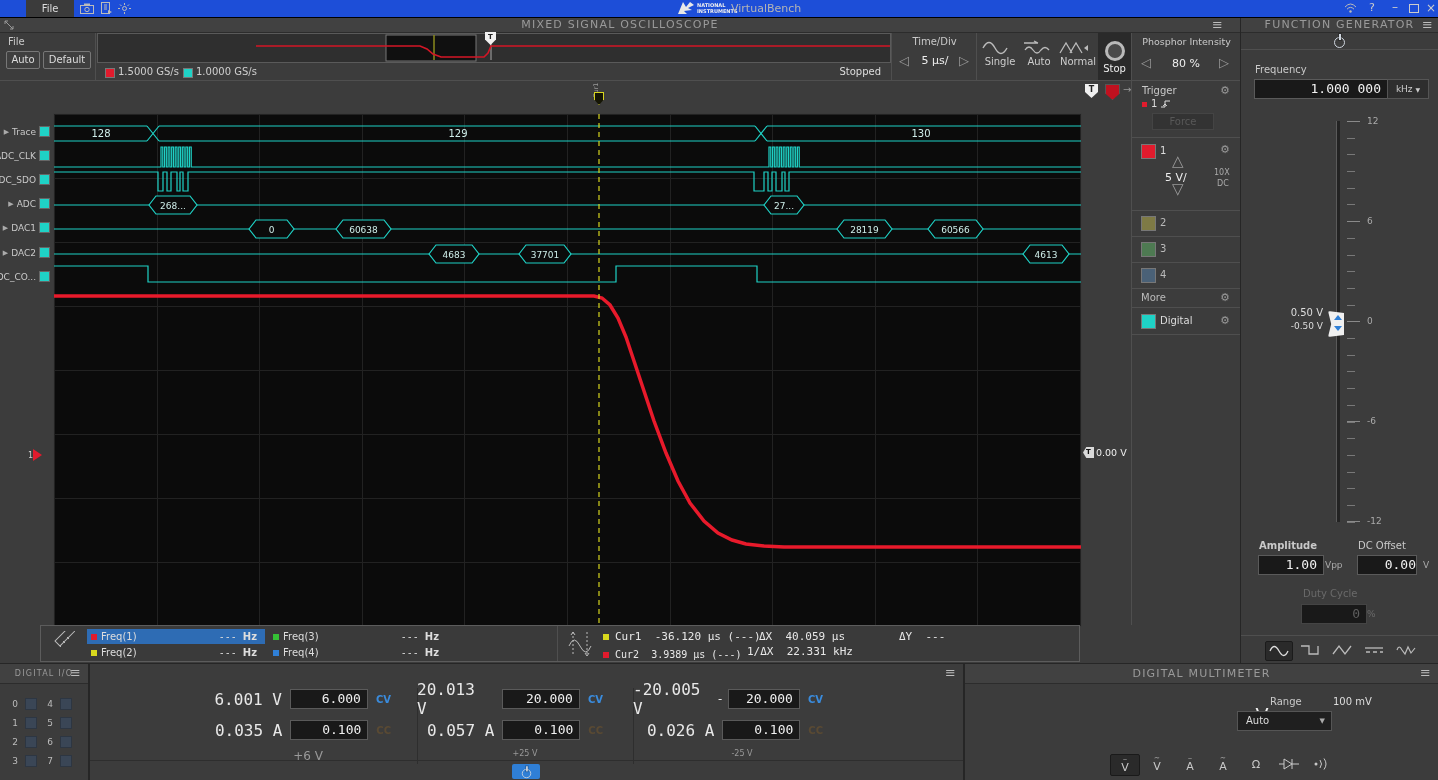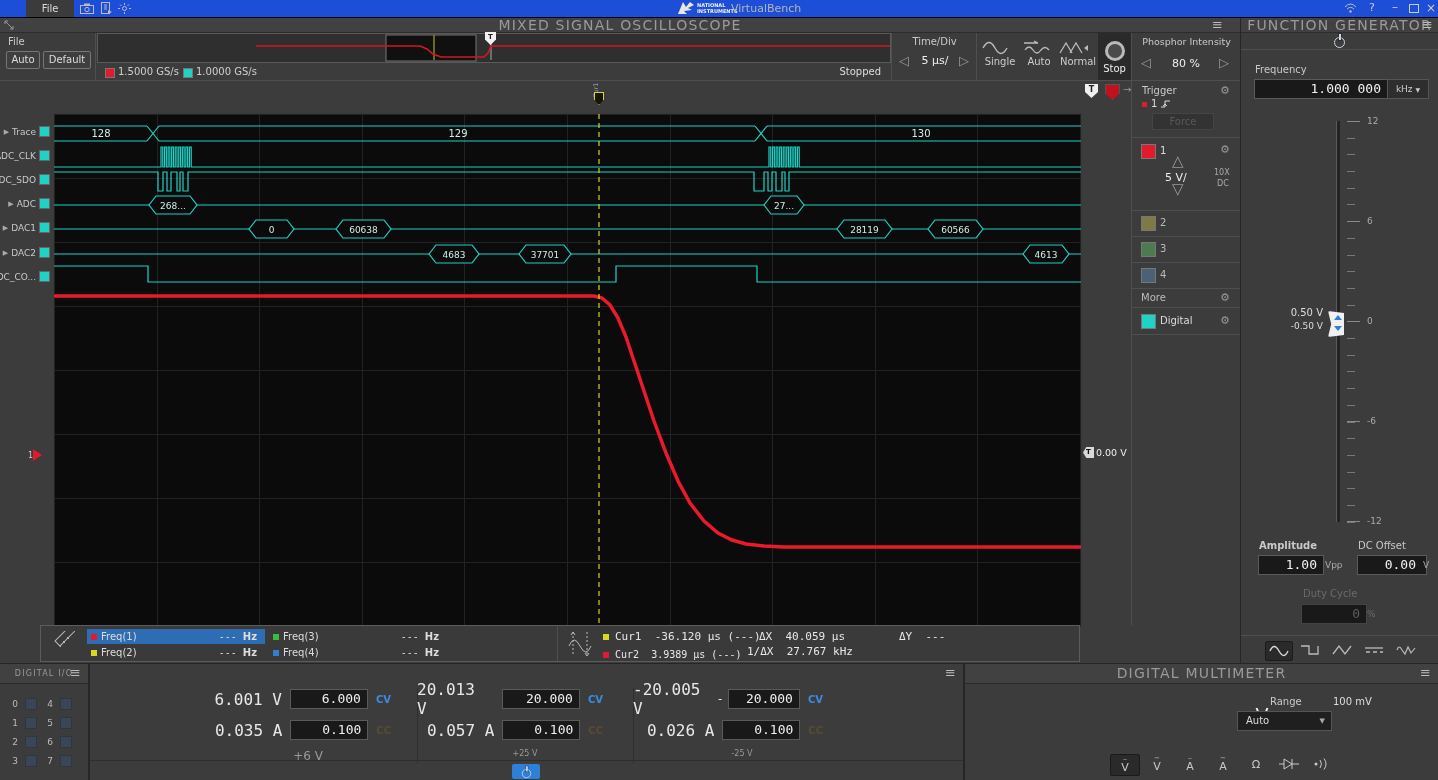--- a/index.html
+++ b/index.html
@@ -2,21 +2,21 @@
 <html><head>
 <meta charset="utf-8">
 <style>
   html,body{margin:0;padding:0;background:#262626;}
   #root{position:relative;width:1438px;height:780px;background:#262626;overflow:hidden;
         font-family:"DejaVu Sans","Liberation Sans",sans-serif;color:#cfcfcf;-webkit-font-smoothing:antialiased;}
   .abs{position:absolute;}
   .mono{font-family:"DejaVu Sans Mono","Liberation Mono",monospace;}
   .panel{position:absolute;background:#3c3c3c;overflow:hidden;}
   .phead{position:absolute;left:0;right:0;top:0;background:#414141;border-bottom:1px solid #2c2c2c;
-         color:#9a9a9a;font-size:14px;letter-spacing:1.2px;text-align:center;}
+         color:#9a9a9a;font-size:11px;letter-spacing:1.2px;text-align:center;}
   .hamb{position:absolute;color:#bdbdbd;font-size:13px;line-height:10px;cursor:pointer;}
   .btn{position:absolute;background:#3f3f3f;border:1px solid #777;border-radius:2px;color:#ddd;
        font-size:10px;text-align:center;}
   .field{position:absolute;background:#191919;border:1px solid #5a5a5a;color:#f2f2f2;
          font-family:"DejaVu Sans Mono","Liberation Mono",monospace;text-align:right;}
   .dim{color:#6a6a6a;}
   .gear{color:#9a9a9a;font-size:11px;line-height:11px;}
   .sw{display:inline-block;border:1px solid #777;}
   .tri{color:#9a9a9a;font-size:13px;line-height:13px;}
   .vline{position:absolute;width:1px;background:#4f4f4f;}
@@ -355,21 +355,21 @@
       <div class="abs mono" style="left:562px;top:4px;font-size:11px;color:#e8e8e8;">
         <span style="display:inline-block;width:6px;height:6px;background:#d8d81e;margin-right:6px;"></span><span>Cur1</span>&nbsp;&nbsp;<span>-36.120 µs (---)</span>
       </div>
       <div class="abs mono" style="left:562px;top:23px;font-size:10px;color:#e8e8e8;">
         <span style="display:inline-block;width:6px;height:6px;background:#e11b2d;margin-right:6px;"></span><span>Cur2</span>&nbsp;&nbsp;<span>3.9389 µs (---)</span>
       </div>
       <div class="abs mono" style="left:718px;top:4px;font-size:11px;color:#e8e8e8;">
         <span>ΔX</span>&nbsp;&nbsp;<span>40.059 µs</span>
       </div>
       <div class="abs mono" style="left:706px;top:19px;font-size:11px;color:#e8e8e8;">
-        <span>1/ΔX</span>&nbsp;&nbsp;<span>27.767 kHz</span>
+        <span>1/ΔX</span>&nbsp;&nbsp;<span>22.331 kHz</span>
       </div>
       <div class="abs mono" style="left:858px;top:4px;font-size:11px;color:#e8e8e8;">
         <span>ΔY</span>&nbsp;&nbsp;<span>---</span>
       </div>
     </div>
   </div>
 
   <div class="panel" style="left:1241px;top:18px;width:197px;height:645px;">
     <div class="phead" style="height:14px;line-height:14px;">
       <span>FUNCTION GENERATOR</span>
@@ -402,21 +402,21 @@
     <div class="abs" style="left:14px;top:303px;width:68px;text-align:right;font-size:9px;color:#ddd;">-0.50 V</div>
     <div class="abs" style="left:87px;top:293px;width:16px;height:26px;background:#f0f0f0;border-radius:2px;clip-path:polygon(0 0,100% 8%,100% 92%,0 100%,20% 50%);">
       <div style="position:absolute;left:6px;top:4px;width:0;height:0;border-bottom:5px solid #2f7fd6;border-left:4px solid transparent;border-right:4px solid transparent;"></div>
       <div style="position:absolute;left:6px;top:15px;width:0;height:0;border-top:5px solid #2f7fd6;border-left:4px solid transparent;border-right:4px solid transparent;"></div>
     </div>
 
     <div class="abs" style="left:18px;top:522px;font-size:10px;color:#c9c9c9;font-weight:bold;">Amplitude</div>
     <div class="field" style="left:17px;top:537px;width:58px;height:18px;line-height:18px;font-size:13px;padding-right:6px;">1.00</div>
     <div class="abs" style="left:84px;top:542px;font-size:9px;color:#aaa;">Vpp</div>
     <div class="abs" style="left:117px;top:522px;font-size:10px;color:#c9c9c9;">DC Offset</div>
-    <div class="field" style="left:116px;top:537px;width:58px;height:18px;line-height:18px;font-size:13px;padding-right:10px;">0.00</div>
+    <div class="field" style="left:116px;top:537px;width:58px;height:18px;line-height:18px;font-size:13px;padding-right:0;">0.00</div>
     <div class="abs" style="left:182px;top:542px;font-size:9px;color:#aaa;">V</div>
 
     <div class="abs dim" style="left:62px;top:570px;font-size:10px;">Duty Cycle</div>
     <div class="field dim" style="left:60px;top:586px;width:58px;height:18px;line-height:18px;font-size:13px;padding-right:6px;color:#5e5e5e;border-color:#444;">0</div>
     <div class="abs dim" style="left:126px;top:591px;font-size:9px;">%</div>
     <div class="hline" style="left:0;top:617px;width:197px;"></div>
 
     <div class="wavebtn sel" style="left:24px;top:623px;">
       <svg width="20" height="12" viewBox="0 0 20 12">
           <path d="M1,6 Q5,-3 10,6 Q15,15 19,6" fill="none" stroke="#ddd" stroke-width="1.3"></path>

